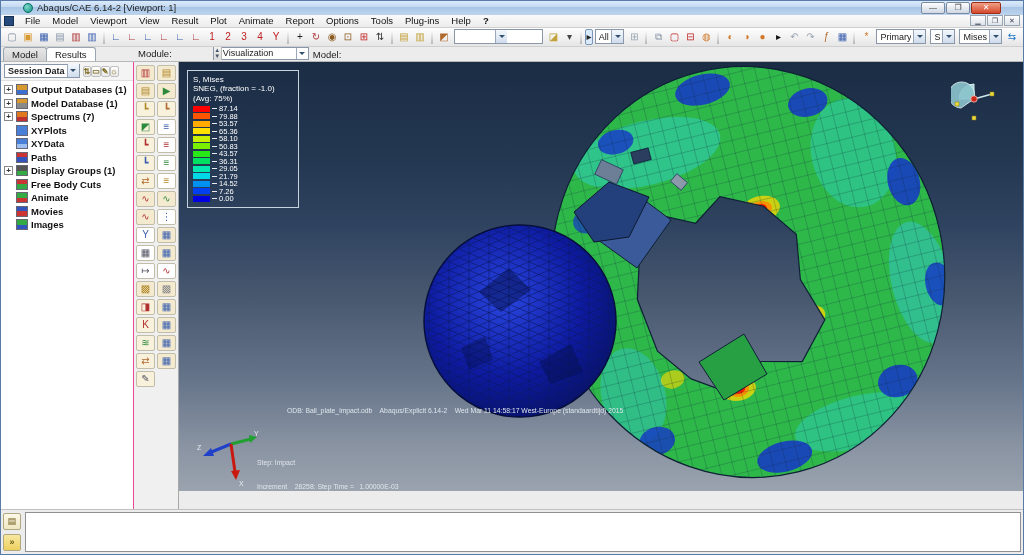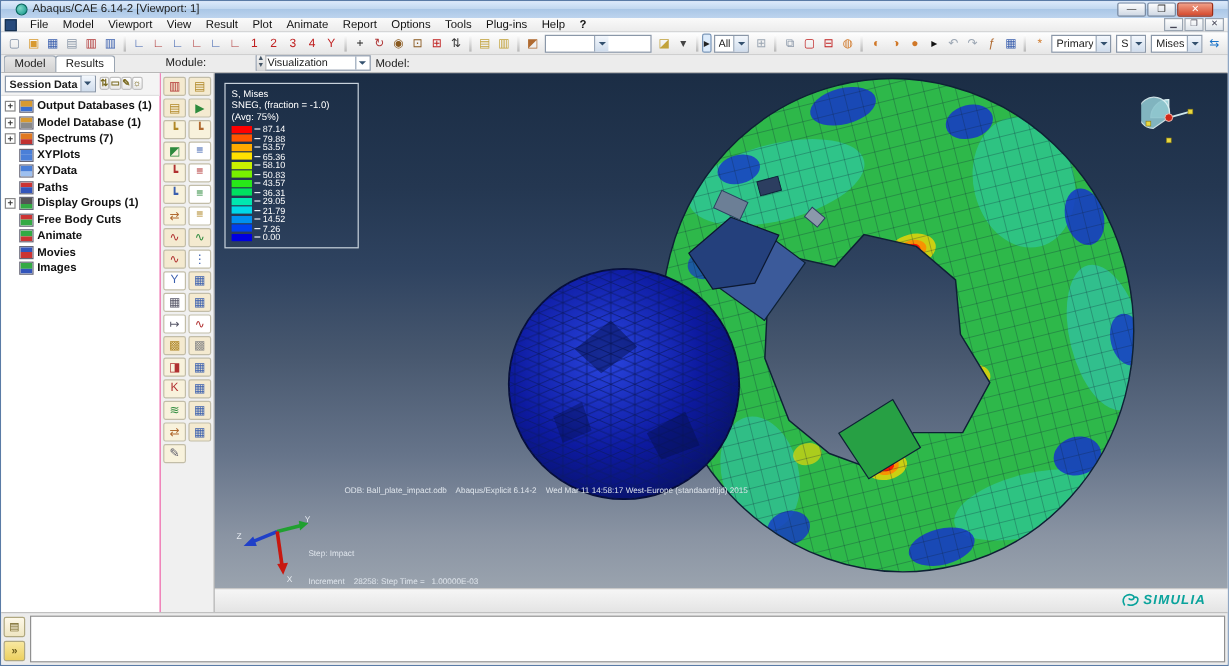--- a/index.html
+++ b/index.html
@@ -1,21 +1,21 @@
 <!DOCTYPE html>
 <html><head>
 <meta charset="utf-8">
 <style>
   * { margin:0; padding:0; box-sizing:border-box; }
   html,body { width:1024px; height:555px; overflow:hidden; }
   body { font-family:"Liberation Sans", sans-serif; font-size:10px; color:#1a1a1a; }
   .frame { width:1024px; height:555px; border:1px solid #5a7ba6; background:#e8eef6; display:flex; flex-direction:column; }
 
   
-  .titlebar { height:14px; display:flex; align-items:center; padding:0 12px; gap:4px;
+  .titlebar { height:14px; display:flex; align-items:center; padding:0 22px; gap:4px;
     background:linear-gradient(180deg,#dceafc 0%,#c2d8f0 45%,#a9c6e6 46%,#bdd4ee 100%); }
   .titlebar .apptitle { flex:1; font-size:9.5px; color:#222; }
   .winbtns { display:flex; gap:1px; }
   .wbtn { width:24px; height:12px; border:1px solid #7a8aa0; border-radius:2px; font-size:8px; line-height:9px;
     text-align:center; background:linear-gradient(#fdfdfd,#cfd8e4); color:#333; }
   .wbtn.close { background:linear-gradient(#f0a088,#d5482c); color:#fff; border-color:#9c2c14; width:30px; }
   .appicon { width:10px; height:10px; border-radius:50%; background:radial-gradient(circle at 35% 35%,#7fd8c8,#0f9488); border:1px solid #0a6a60; }
 
   
   .menubar { height:13px; background:linear-gradient(#fafafa,#ececec); display:flex; align-items:center; padding:0 3px; border-bottom:1px solid #d0d0d0; }
@@ -574,28 +574,20 @@
           <line x1="36" y1="18" x2="14" y2="27" stroke="#2040c8" stroke-width="3"></line>
           <polygon points="8,30 16,22 19,30" fill="#2040c8"></polygon>
           <line x1="36" y1="18" x2="40" y2="46" stroke="#c81810" stroke-width="3"></line>
           <polygon points="41,54 36,45 45,44" fill="#c81810"></polygon>
           <text x="59" y="10" font-size="7" fill="#e8ecf2">Y</text>
           <text x="2" y="24" font-size="7" fill="#e8ecf2">Z</text>
           <text x="44" y="60" font-size="7" fill="#e8ecf2">X</text>
         </svg>
       </div>
 
-      <div class="brandstrip">
-        <span class="brand">
-          <svg width="16" height="14" viewBox="0 0 16 14">
-            <path d="M3 11 C1 8 2 4 5 3 C8 2 11 3 11 5 C11 7 8 7 7 6 M11 5 C13 4 15 5 14 8 C13 11 9 12 6 11" fill="none" stroke="#0aa39c" stroke-width="1.4" stroke-linecap="round"></path>
-          </svg>
-          <span class="brandtext">SIMULIA</span>
-        </span>
-      </div>
     </div>
   </div>
 
   <div class="msgarea">
     <div class="msgbtns">
       <span class="msgbtn">▤</span>
       <span class="msgbtn kpl">»</span>
     </div>
     <div class="msgbox"></div>
   </div>

